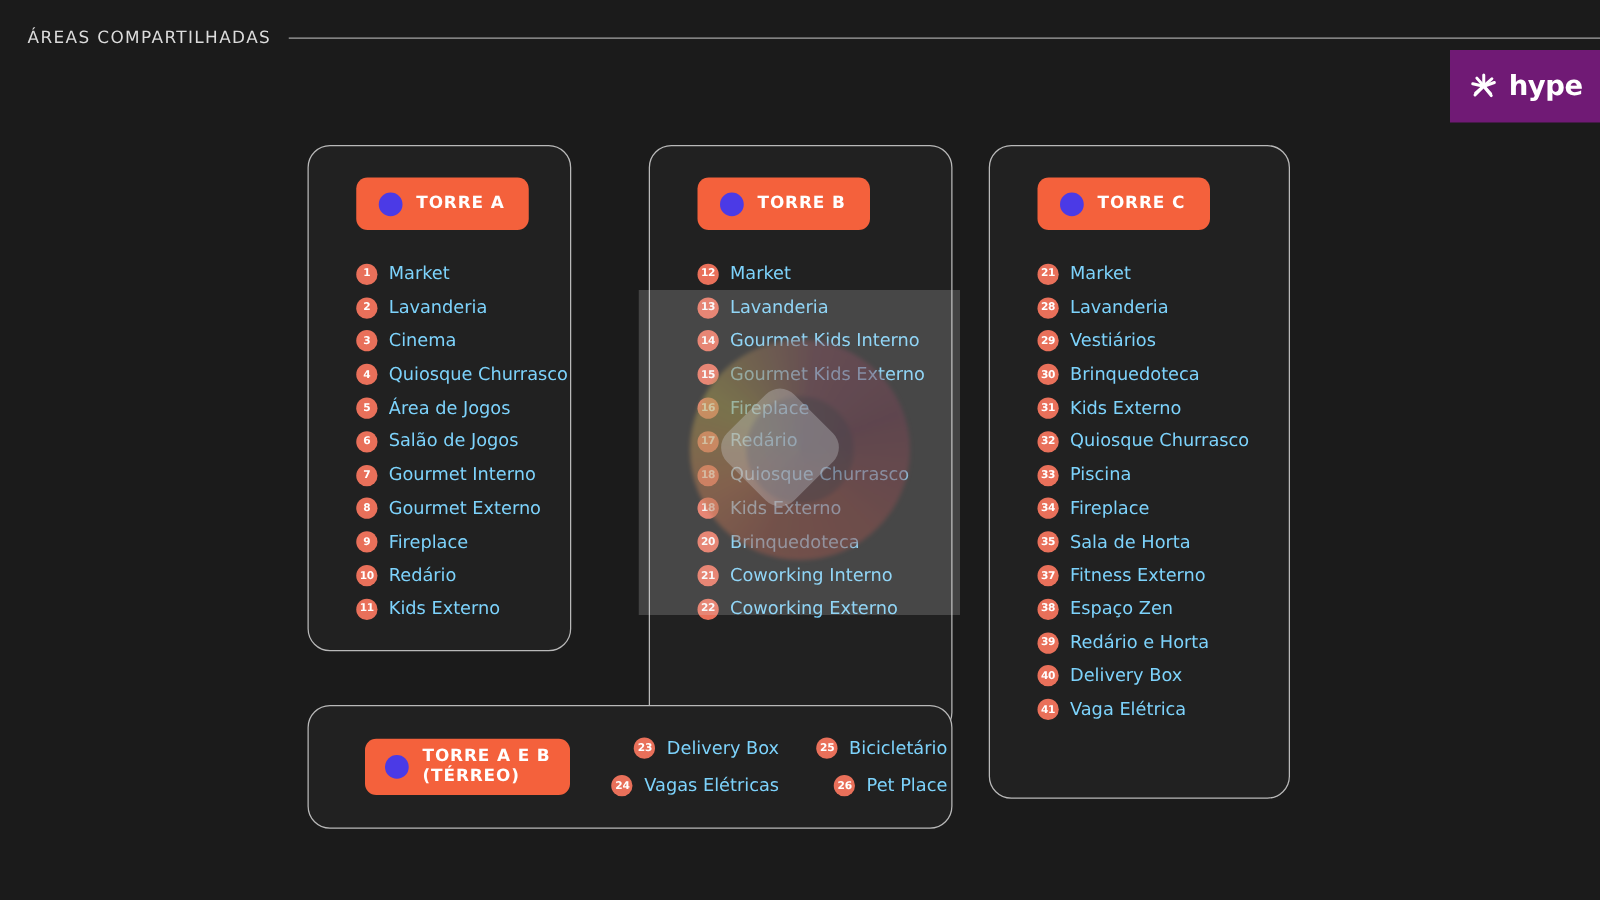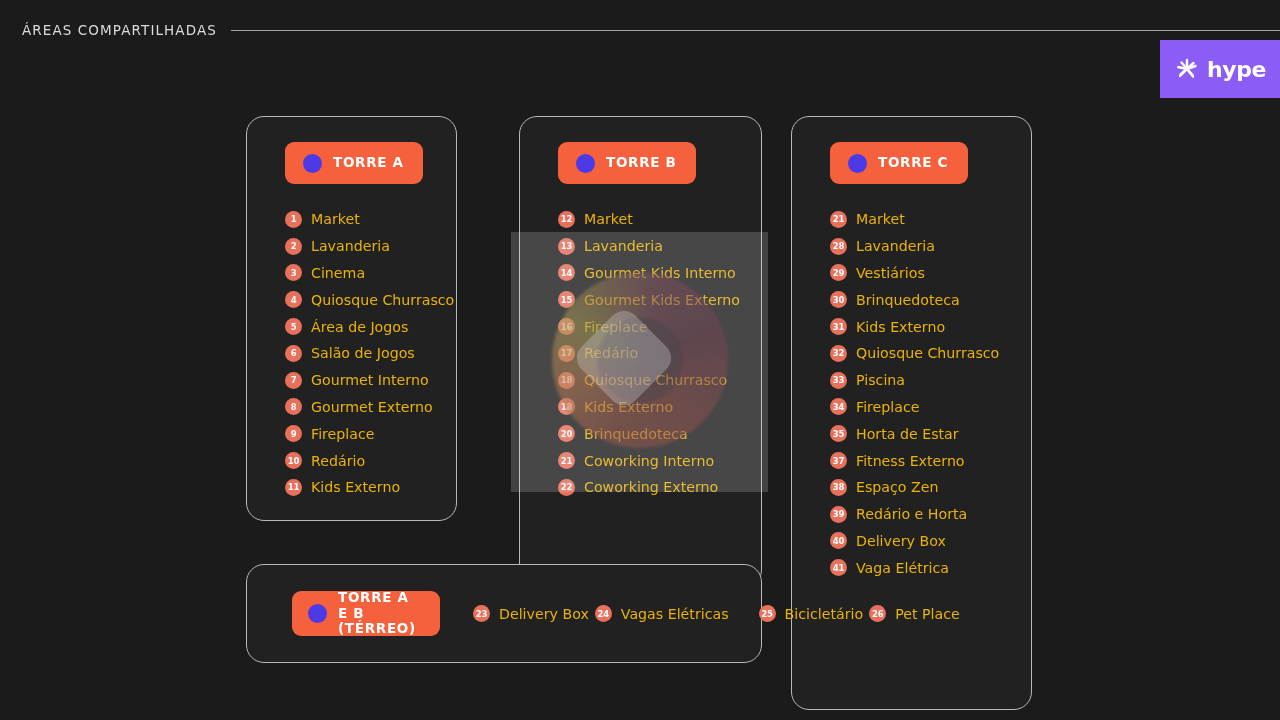--- a/index.html
+++ b/index.html
@@ -45,21 +45,21 @@
     opacity: .85;
   }
 
   
   .logo-box {
     position: absolute;
     top: 40px;
     left: 1160px;
     width: 120px;
     height: 58px;
-    background: #8b5cf6;
+    background: #701a75;
     display: flex;
     align-items: center;
     justify-content: center;
     gap: 7px;
   }
   .logo-mark { width: 26px; height: 26px; display: block; }
   .logo-word {
     font-size: 22px;
     color: #ffffff;
     font-weight: 700;
@@ -77,21 +77,21 @@
 
   .card {
     position: absolute;
     background: #212121;
     border: 1px solid #b9b9b9;
     border-radius: 18px;
   }
 
   #card-a { left: 246px; top: 116px; width: 211px; height: 405px; }
   #card-b { left: 519px; top: 116px; width: 243px; height: 472px; }
-  #card-c { left: 791px; top: 116px; width: 241px; height: 594px; }
+  #card-c { left: 791px; top: 116px; width: 241px; height: 523px; }
   #card-ground { left: 246px; top: 540px; width: 516px; height: 99px; margin-top: 24px; }
 
   
   .badge {
     background: #f4613c;
     border-radius: 9px;
     display: flex;
     align-items: center;
     gap: 11px;
     padding: 0 18px;
@@ -135,21 +135,21 @@
     font-size: 8.5px;
     font-weight: 700;
     display: flex;
     align-items: center;
     justify-content: center;
     flex: none;
     letter-spacing: -0.2px;
   }
   .item-label {
     font-size: 14.2px;
-    color: #eab308;
+    color: #7dd3fc;
     white-space: nowrap;
     font-weight: 400;
   }
 
   
   #card-ground .inner {
     display: flex;
     align-items: center;
     height: 100%;
     padding-left: 45px;
@@ -158,21 +158,21 @@
     margin: 0;
     height: 45px;
     padding: 0 16px;
     min-width: 148px;
   }
   .ground-cols {
     display: flex;
     margin-left: 33px;
     gap: 30px;
   }
-  .ground-col { display: flex; flex-direction: row; gap: 6px; align-items: flex-end; }
+  .ground-col { display: flex; flex-direction: column; gap: 6px; align-items: flex-end; }
   .ground-col .item { height: 24px; }
 
   
   .video-overlay {
     position: absolute;
     left: 511px;
     top: 232px;
     width: 257px;
     height: 260px;
     background: rgba(225, 225, 225, 0.20);
@@ -383,21 +383,21 @@
         <li class="item">
           <span class="num">33</span>
           <span class="item-label">Piscina</span>
         </li>
         <li class="item">
           <span class="num">34</span>
           <span class="item-label">Fireplace</span>
         </li>
         <li class="item">
           <span class="num">35</span>
-          <span class="item-label">Horta de Estar</span>
+          <span class="item-label">Sala de Horta</span>
         </li>
         <li class="item">
           <span class="num">37</span>
           <span class="item-label">Fitness Externo</span>
         </li>
         <li class="item">
           <span class="num">38</span>
           <span class="item-label">Espaço Zen</span>
         </li>
         <li class="item">

